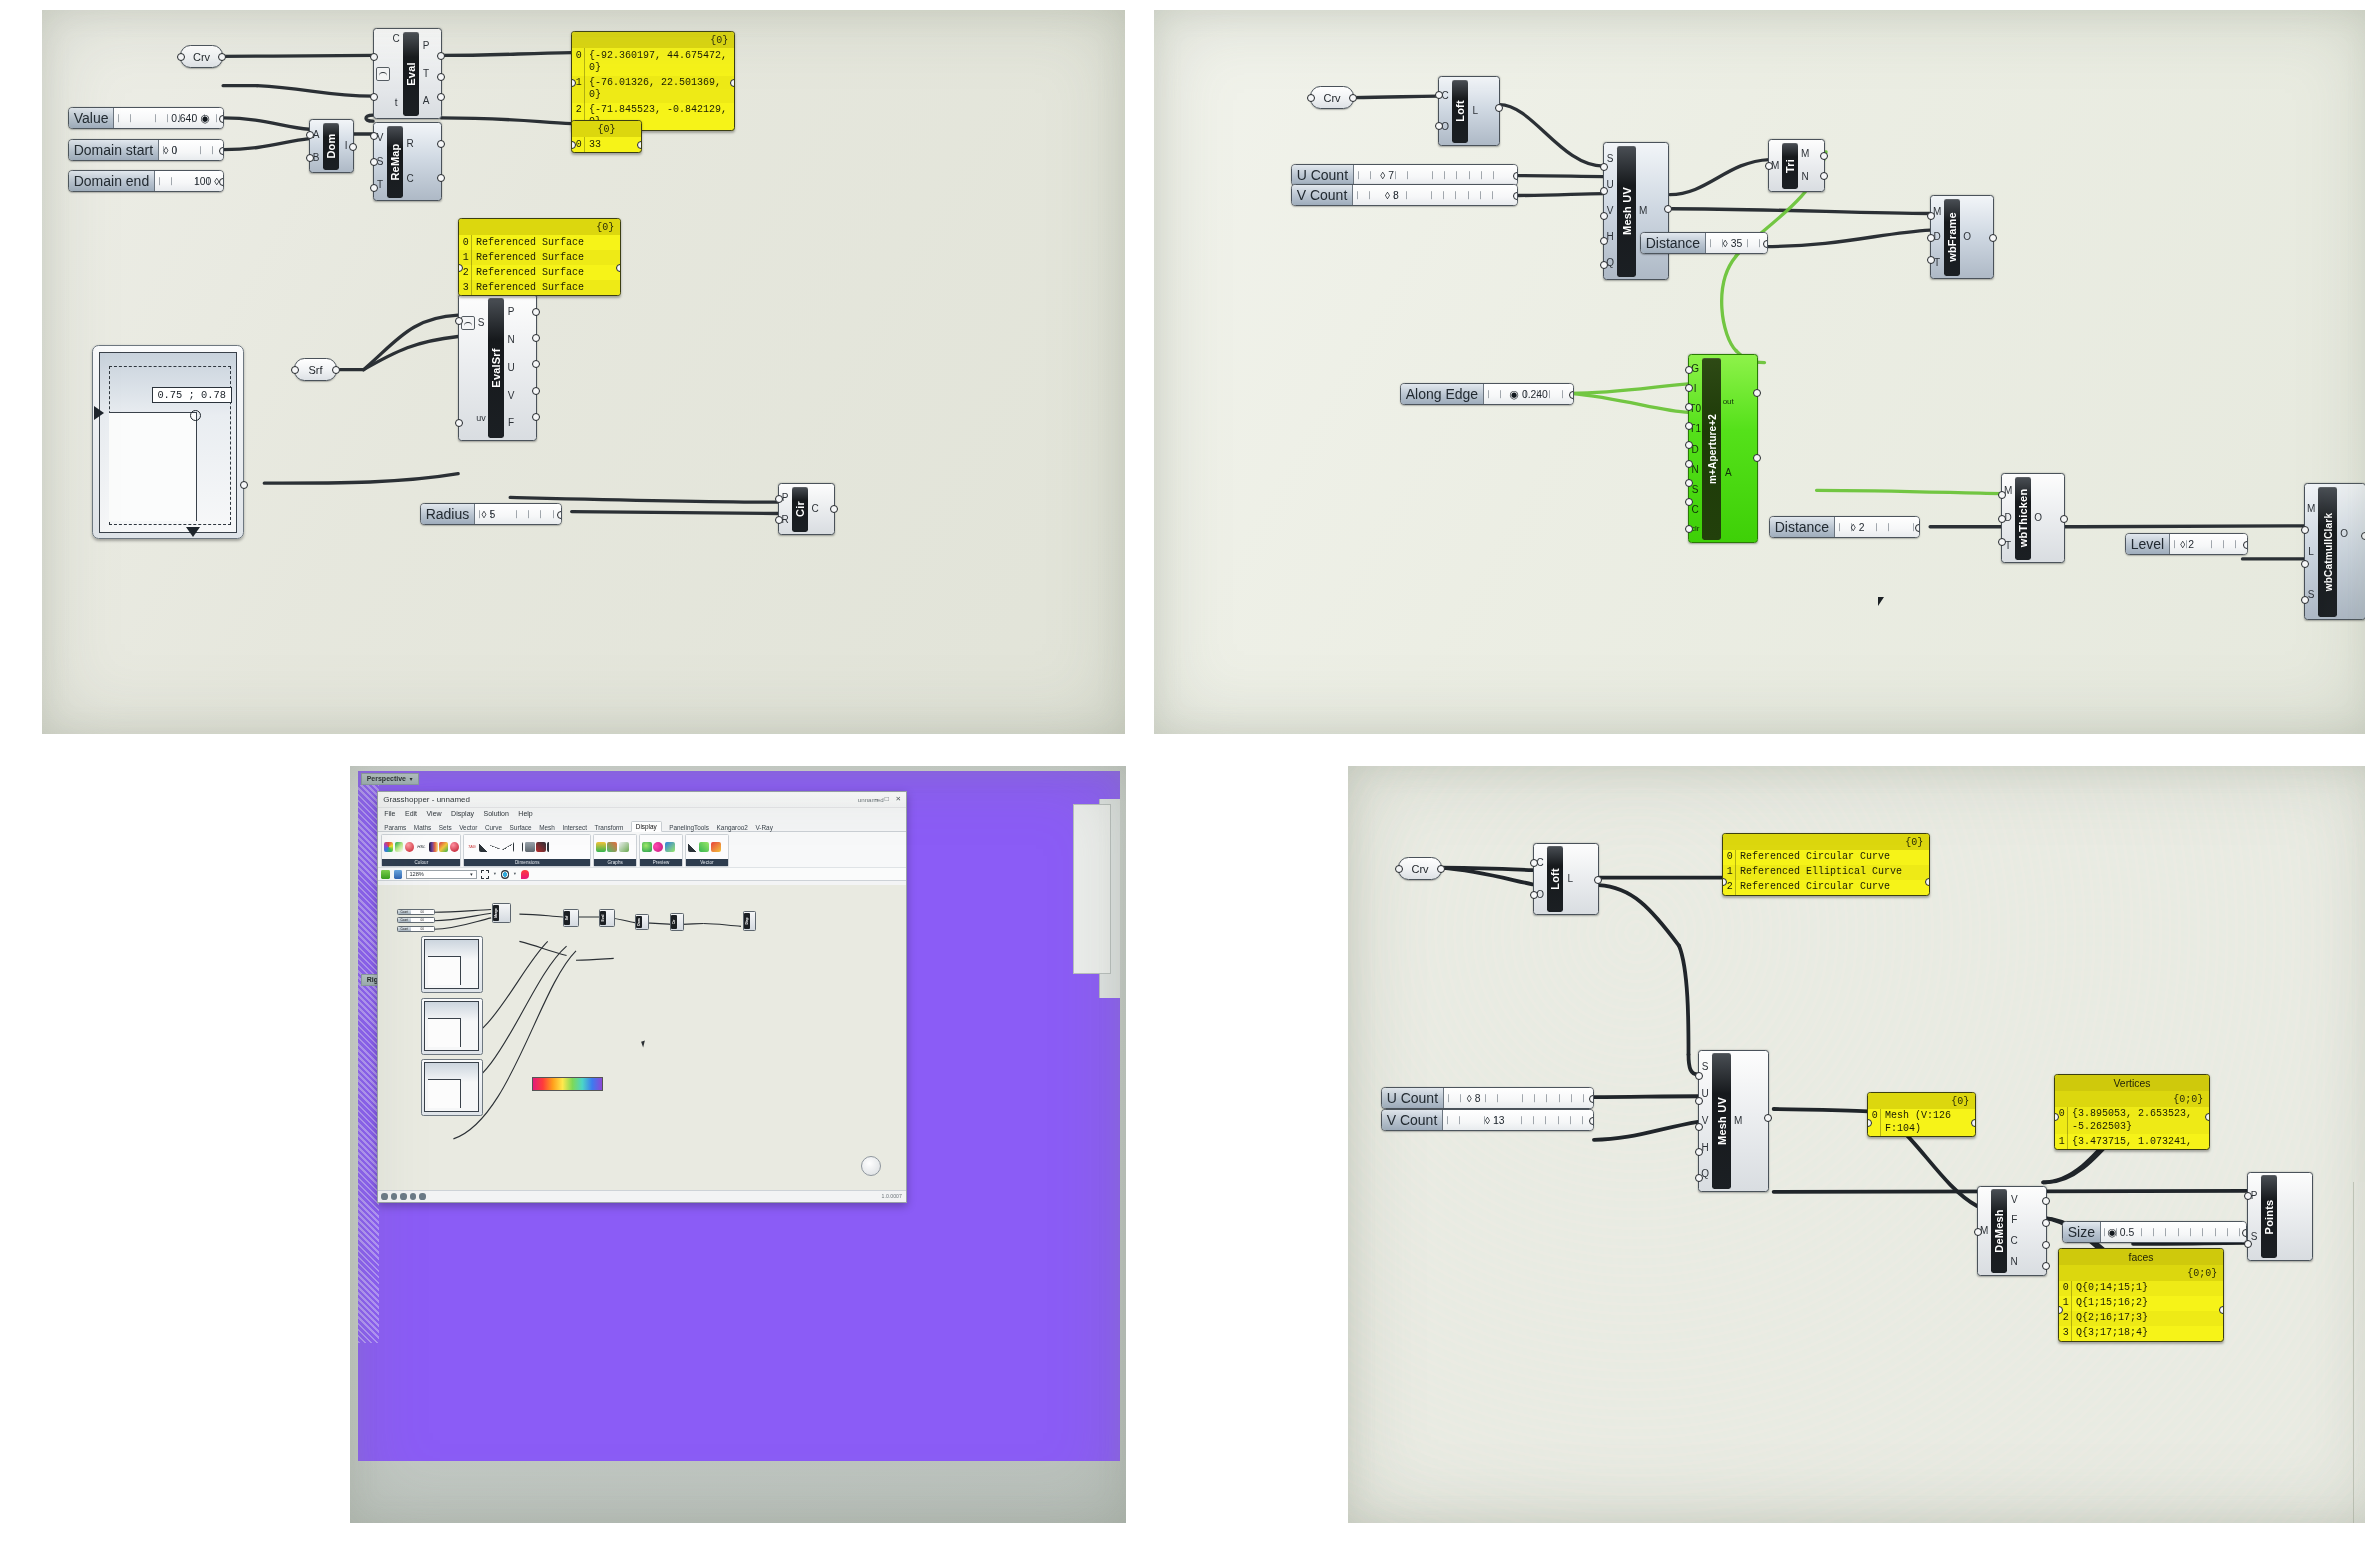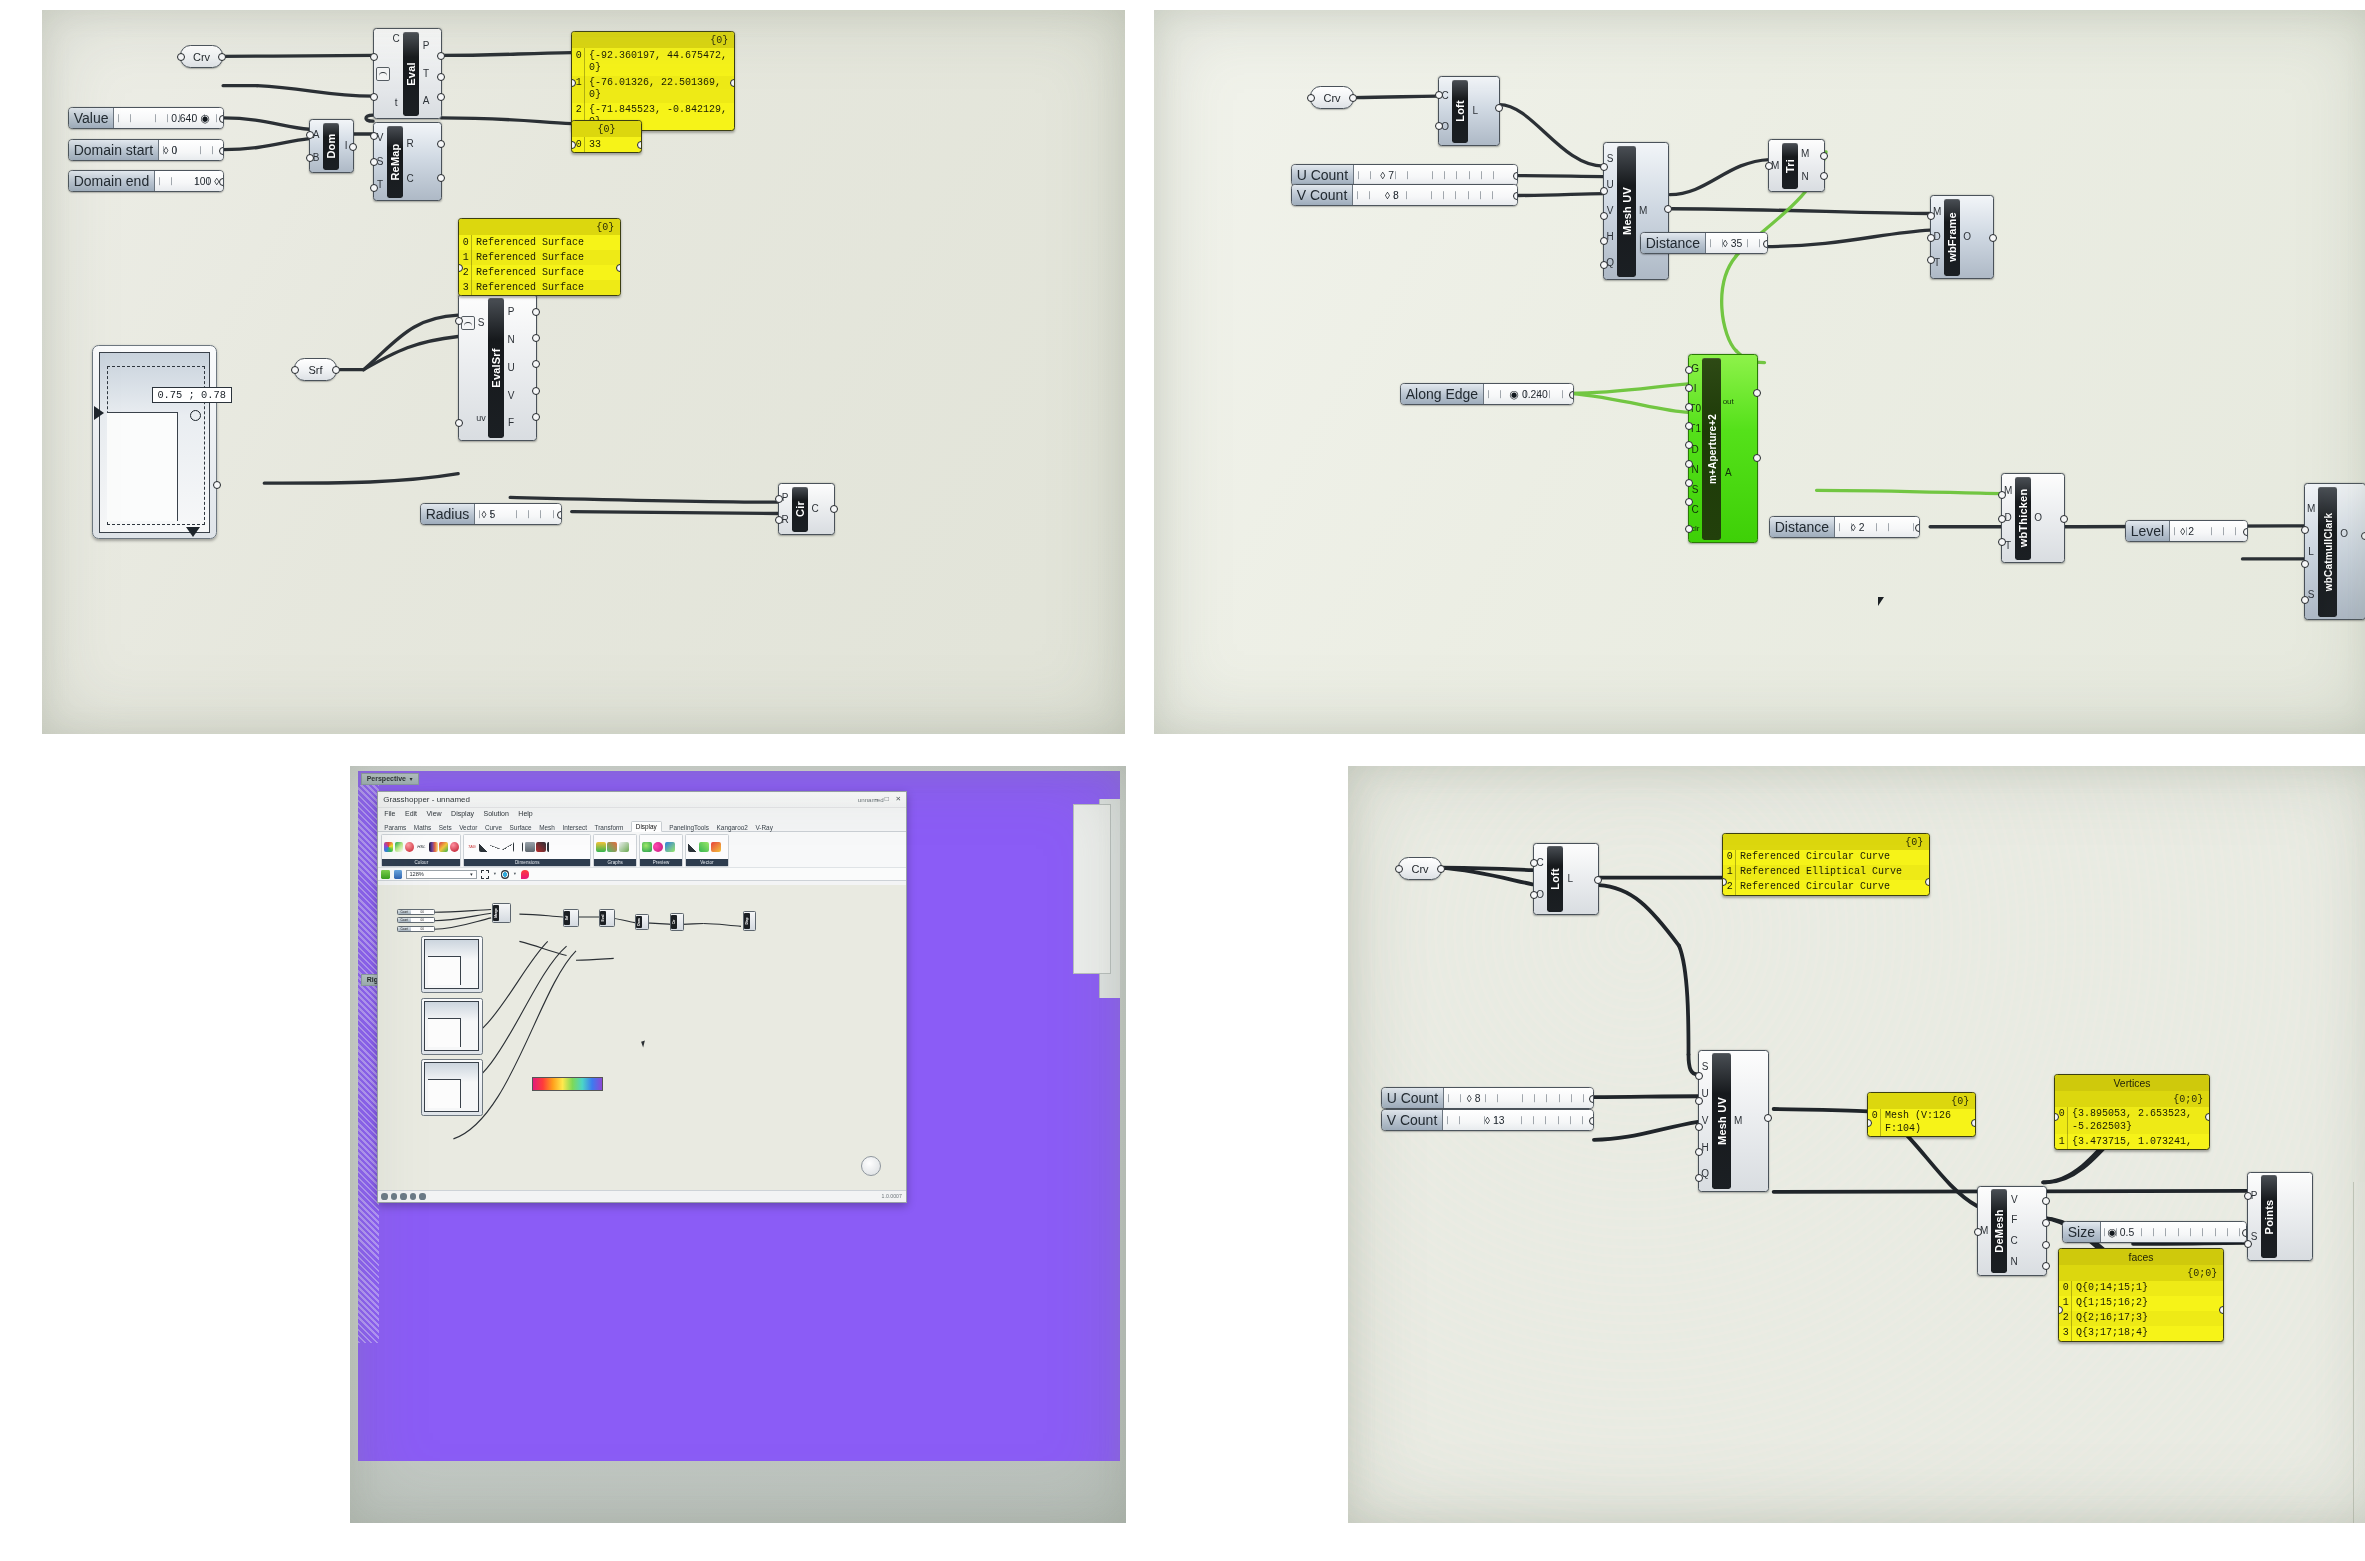--- a/index.html
+++ b/index.html
@@ -415,21 +415,21 @@
           <span>Referenced Surface</span>
         </div>
       <div class="yrow">
           <span class="idx">3</span>
           <span>Referenced Surface</span>
         </div>
       <span class="knob" style="left:-4.3px; top:45px;"></span>
       <span class="knob" style="right:-4.3px; top:45px;"></span>
     </div>
 
-    <div class="mdslider" style="left:50px; top:335px; width:125px; height:194px;">
+    <div class="mdslider" style="left:50px; top:335px; width:152px; height:194px;">
       <div class="inner">
         <div class="dash"></div>
         <div class="white"></div>
         <div class="tag" style="left:52px; top:34px;">0.75 ; 0.78</div>
         <div class="tri-l" style="left:-5.7px; top:53px;"></div>
         <div class="tri-b" style="left:86px; bottom:-5.7px;"></div>
         <div class="grip" style="left:90px; top:57px;"></div>
       </div>
       <span class="knob" style="right:-4.7px; top:135px;"></span>
     </div>
@@ -646,21 +646,21 @@
         </div>
       <div class="ports">
         <span>O</span>
       </div>
       <span class="knob" style="left:-4.3px; top:17px;"></span>
       <span class="knob" style="left:-4.3px; top:41px;"></span>
       <span class="knob" style="left:-4.3px; top:64px;"></span>
       <span class="knob" style="right:-4.3px; top:41px;"></span>
     </div>
 
-    <div class="slider" style="left:971px; top:510px; width:123px;">
+    <div class="slider" style="left:971px; top:523px; width:123px;">
       <div class="lab">Level</div>
       <div class="track">
         <div class="ticks"></div>
         <div class="valwrap" style="margin-left:10.4px;">
           <span class="dia">◊</span>
           <span>2</span>
         </div>
       </div>
       <span class="knob" style="right:-4.3px; top:6.6px;"></span>
     </div>

